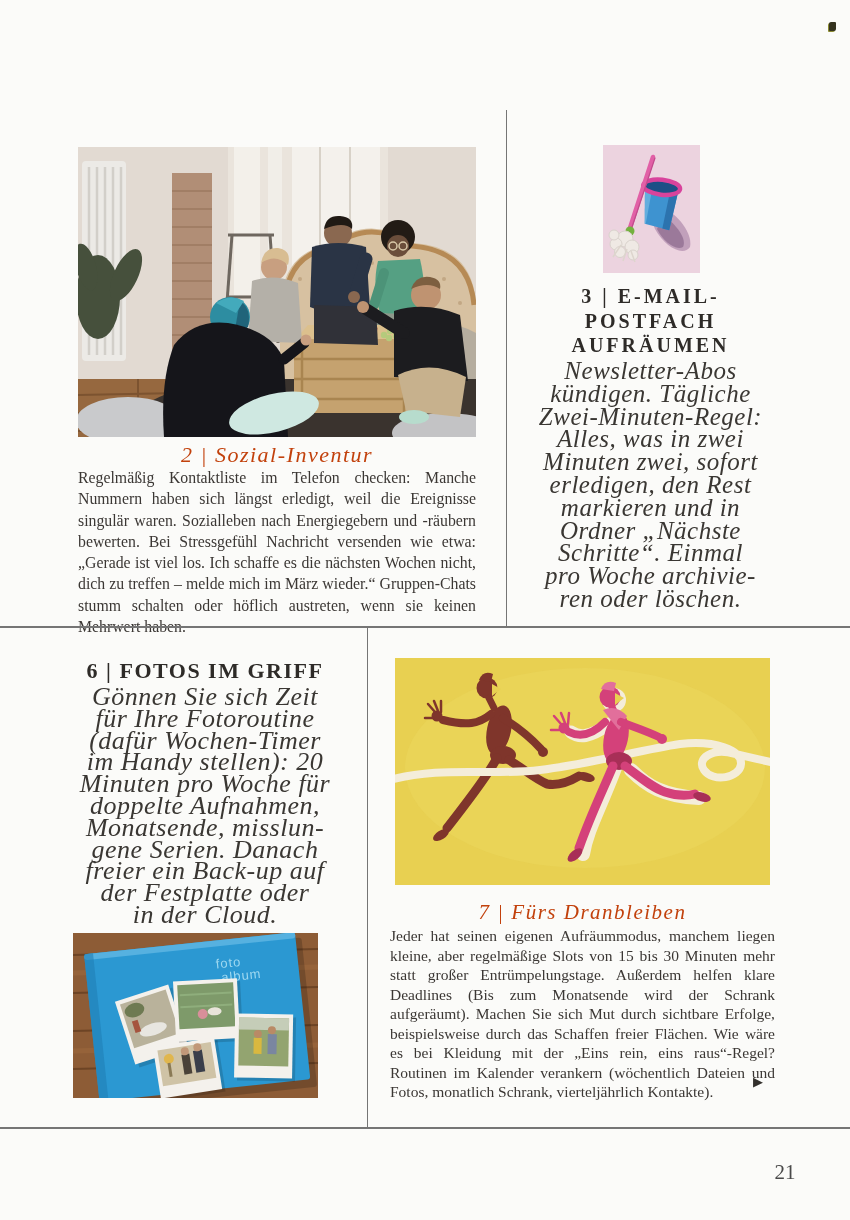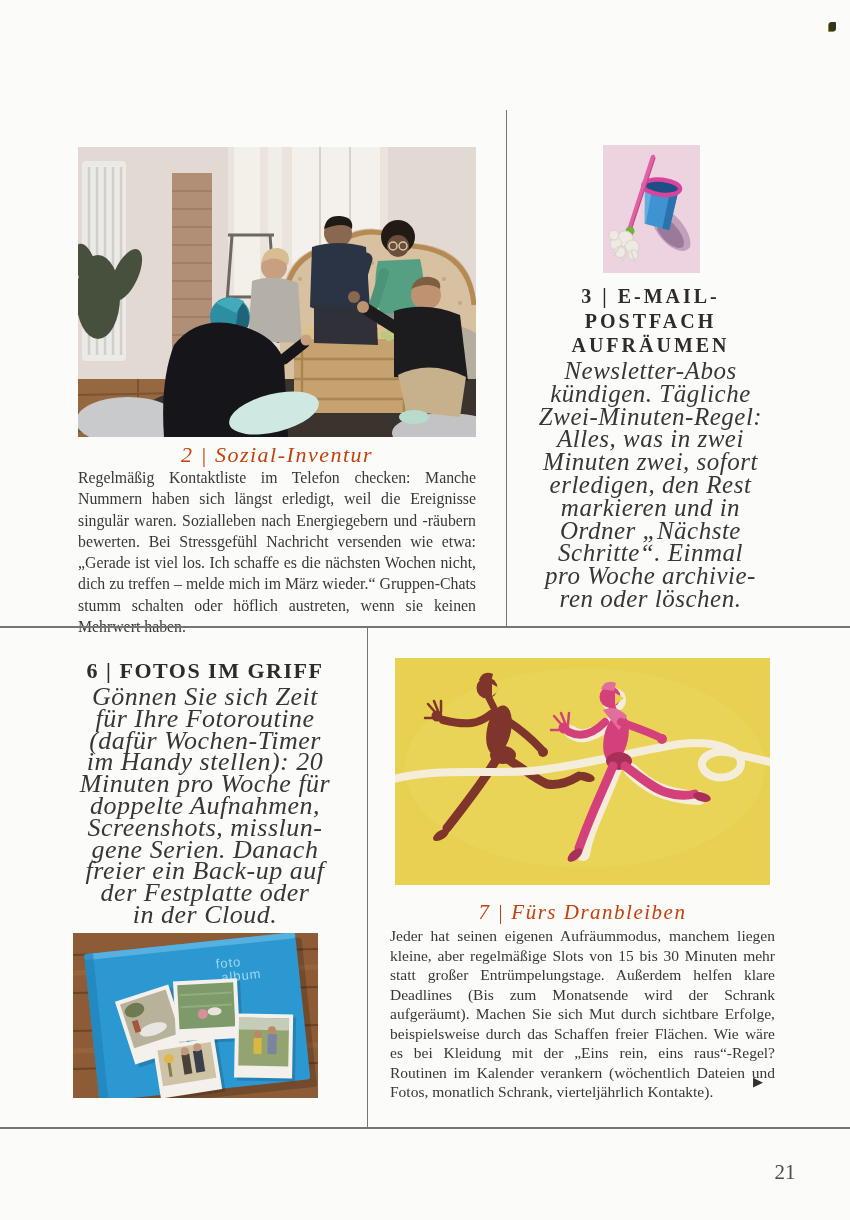--- a/index.html
+++ b/index.html
@@ -264,21 +264,21 @@
 
 <div class="abs sec-head-caps" style="left:55px; top:658px; width:300px; font-size:22px; letter-spacing:1.5px;">6 | FOTOS IM GRIFF</div>
 
 <div class="abs poem fotos-poem" style="left:55px; top:686px; width:300px;">
   <div>Gönnen Sie sich Zeit</div>
   <div>für Ihre Fotoroutine</div>
   <div>(dafür Wochen-Timer</div>
   <div>im Handy stellen): 20</div>
   <div>Minuten pro Woche für</div>
   <div>doppelte Aufnahmen,</div>
-  <div>Screenshots, misslun-</div>
+  <div>Monatsende, misslun-</div>
   <div>gene Serien. Danach</div>
   <div>freier ein Back-up auf</div>
   <div>der Festplatte oder</div>
   <div>in der Cloud.</div>
 </div>
 
 <div class="abs" style="left:73px; top:933px; width:245px; height:165px;">
   <svg viewBox="0 0 245 165" width="245" height="165">
     <rect width="245" height="165" fill="#8d5c36"></rect>
     <g stroke="#6d4425" stroke-width="2">

